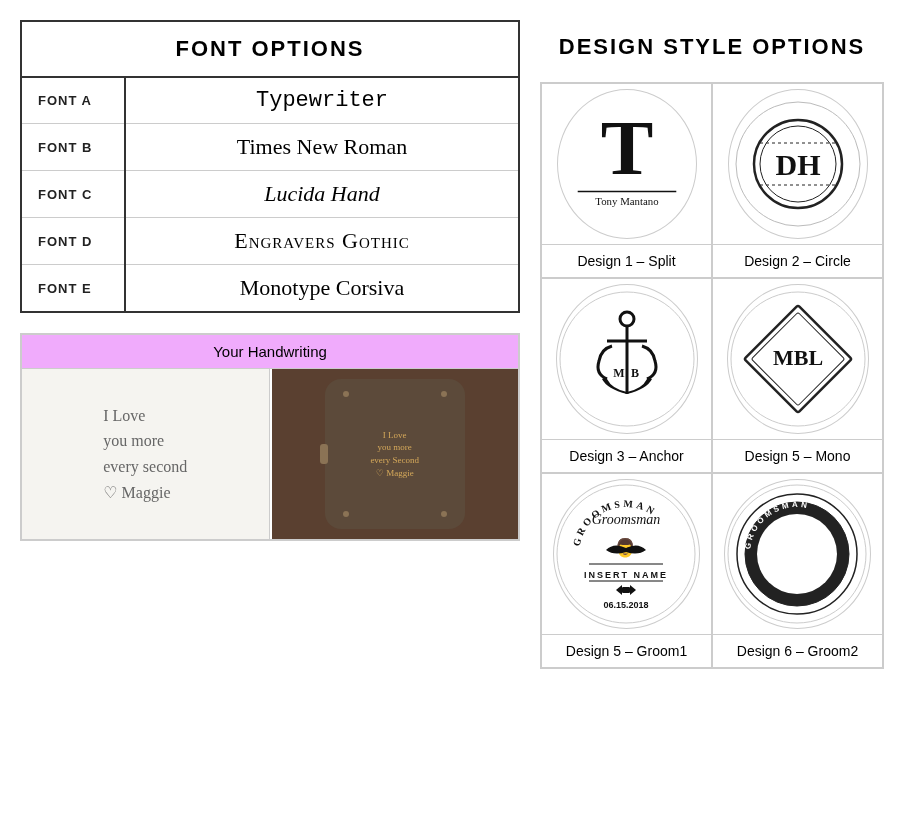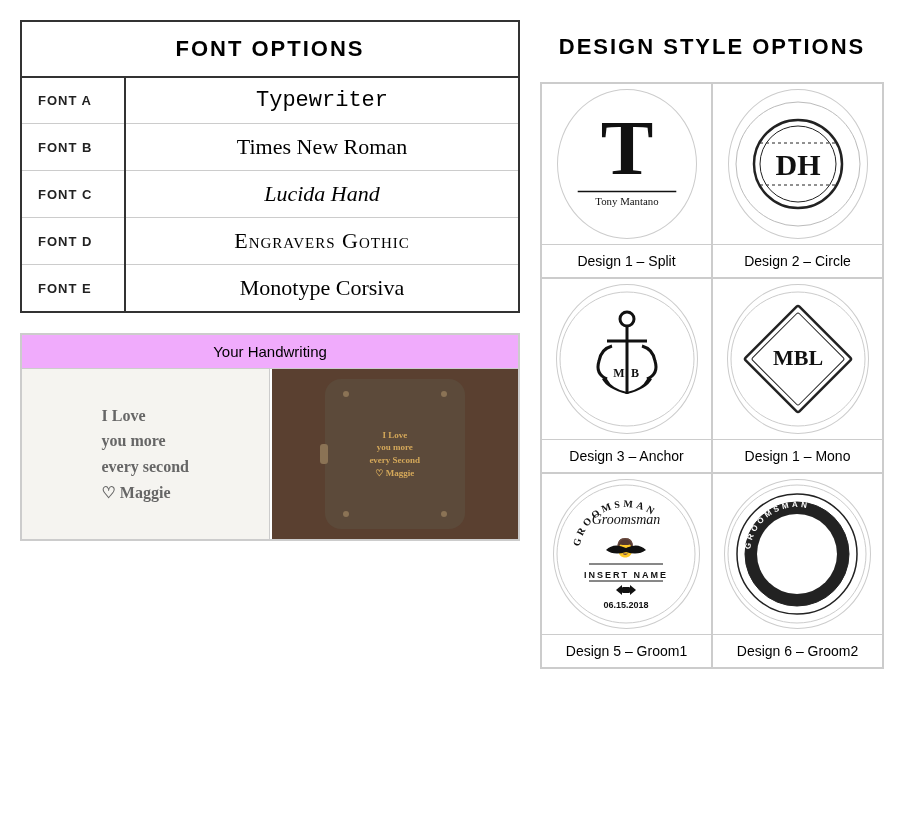--- a/index.html
+++ b/index.html
@@ -78,21 +78,20 @@
       text-align: center;
       font-size: 15px;
       padding: 8px;
       border-bottom: 1px solid #ccc;
       background: #f0abfc;
     }
 
     .handwriting-images {
       display: flex;
       gap: 2px;
-      font-weight: bold;
     }
 
     .handwriting-image-box {
       flex: 1;
       height: 170px;
       display: flex;
       align-items: center;
       justify-content: center;
       background: #f5f4f0;
       border-right: 1px solid #ccc;
@@ -394,21 +393,21 @@
             <svg width="140" height="140" viewBox="0 0 140 140">
               <circle cx="70" cy="70" r="67" fill="none" stroke="#ccc" stroke-width="1"></circle>
 
               <rect x="32" y="32" width="76" height="76" rx="2" ry="2" fill="none" stroke="#222" stroke-width="2.5" transform="rotate(45 70 70)"></rect>
               <rect x="37" y="37" width="66" height="66" rx="2" ry="2" fill="none" stroke="#222" stroke-width="1" transform="rotate(45 70 70)"></rect>
 
               <text x="70" y="76" text-anchor="middle" font-family="Times New Roman, serif" font-size="22" font-weight="900" fill="#111">MBL</text>
             </svg>
           </div>
         </div>
-        <div class="design-label">Design 1 – Mono</div>
+        <div class="design-label">Design 5 – Mono</div>
       </div>
 
       <div class="design-cell">
         <div class="design-circle-container">
           <div class="d5-circle">
             <svg width="145" height="145" viewBox="0 0 145 145">
               <circle cx="72" cy="72" r="69" fill="none" stroke="#ccc" stroke-width="1"></circle>
 
               <path id="arc1" d="M 25,72 A 47,47 0 0,1 119,72" fill="none"></path>
               <text font-family="Georgia, serif" font-size="10" font-weight="700" fill="#111" letter-spacing="3">

